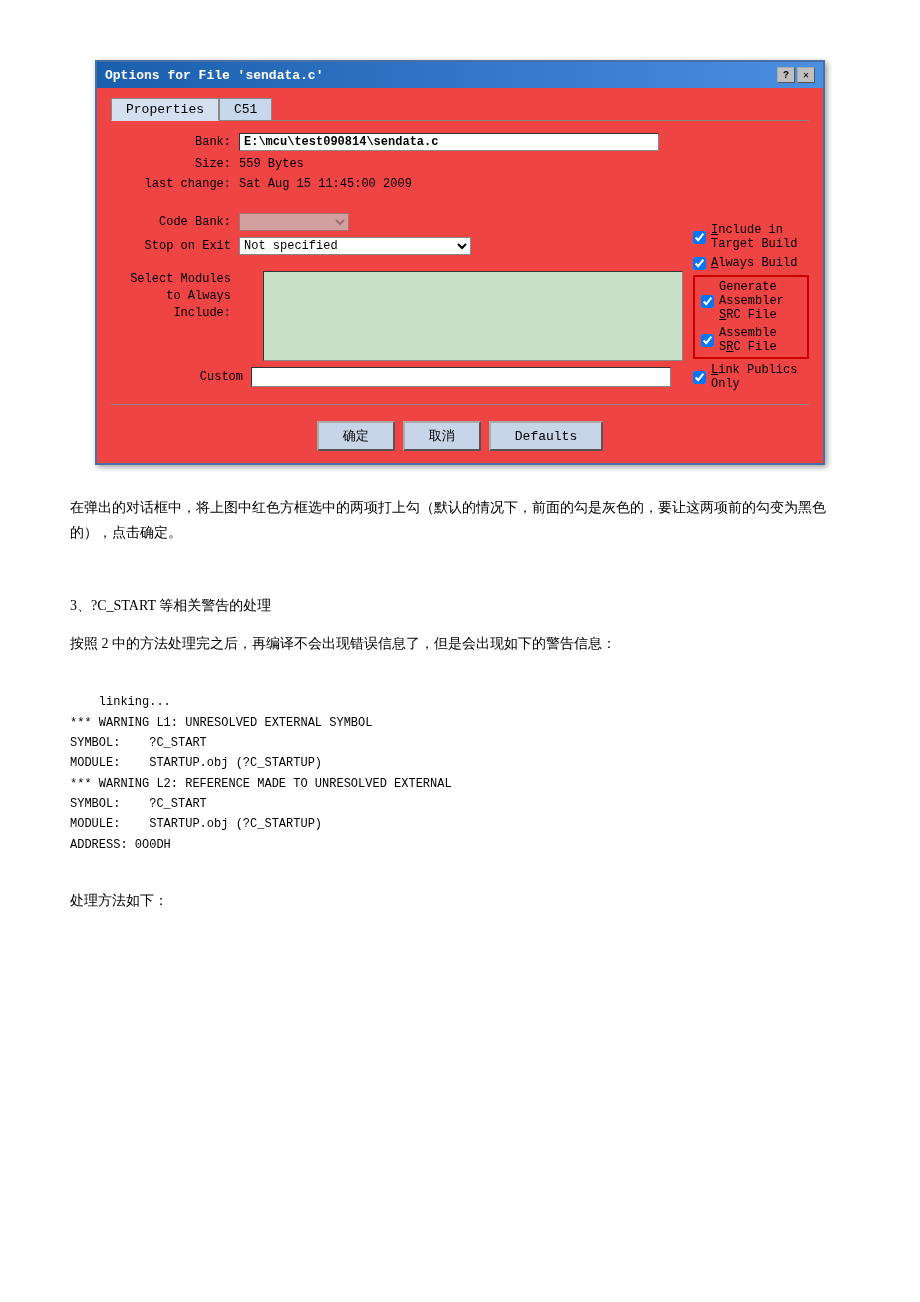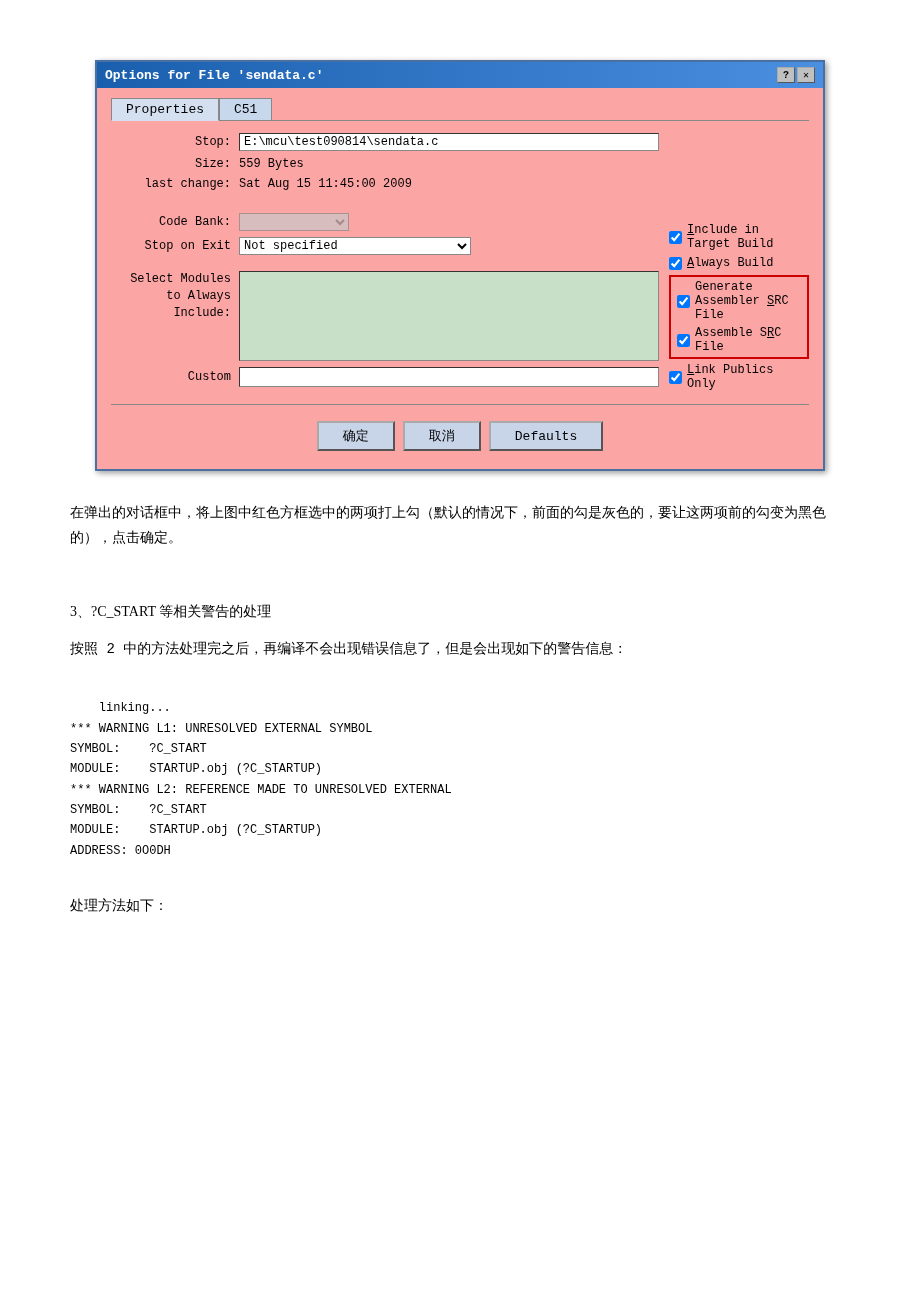--- a/index.html
+++ b/index.html
@@ -47,22 +47,22 @@
       font-size: 10px;
       cursor: pointer;
       display: flex;
       align-items: center;
       justify-content: center;
       font-family: "Courier New", monospace;
       color: #000;
     }
 
     .dialog-body {
-      background: #fca5a5;
-      padding: 10px 14px 14px 14px;
+      background: #ef4444;
+      padding: 10px 14px 8px 14px;
     }
 
     
     .tabs {
       display: flex;
       margin-bottom: 12px;
     }
 
     .tab {
       padding: 3px 14px;
@@ -102,20 +102,21 @@
     .form-input {
       background: #fff;
       border: 1px inset #888;
       padding: 1px 4px;
       font-size: 12px;
       font-family: "Courier New", monospace;
     }
 
     .path-input {
       width: 420px;
+      font-weight: bold;
     }
 
     .filetype-select {
       width: 180px;
       font-size: 12px;
       font-family: "Courier New", monospace;
       background: #fff;
       border: 1px solid #888;
     }
 
@@ -173,20 +174,21 @@
       font-family: "Courier New", monospace;
       background: #fff;
       border: 1px solid #888;
     }
 
     
     .modules-area {
       display: flex;
       align-items: flex-start;
       margin-bottom: 6px;
+      gap: 24px;
     }
 
     .modules-label {
       text-align: right;
       width: 120px;
       min-width: 120px;
       margin-right: 8px;
       font-size: 12px;
       font-family: "Courier New", monospace;
       line-height: 1.4;
@@ -239,21 +241,21 @@
       background: #c8d4e8;
       border: 2px outset #aaa;
       font-size: 13px;
       font-family: "Courier New", monospace;
       cursor: pointer;
       min-width: 70px;
     }
 
     
     .body-text {
-      font-family: Liberation Mono, monospace;
+      font-family: Liberation Serif, serif;
       font-size: 14px;
       line-height: 1.8;
       color: #000;
       margin-bottom: 16px;
       width: 780px;
       margin-left: auto;
       margin-right: auto;
     }
 
     .section-title {
@@ -298,21 +300,21 @@
         <span>C51</span>
       </div>
       <div style="border-bottom:1px solid #888;flex:1;"></div>
     </div>
 
     <div class="form-main">
 
       <div class="left-col">
 
         <div class="form-row">
-          <span class="form-label">Stop:</span>
+          <span class="form-label">Bank:</span>
           <input class="form-input path-input" type="text" value="E:\mcu\test090814\sendata.c" readonly="" style="">
         </div>
 
 
         <div class="form-row">
           <span class="form-label">Size:</span>
           <span class="form-value">559 Bytes</span>
         </div>
 
         <div class="form-row">

